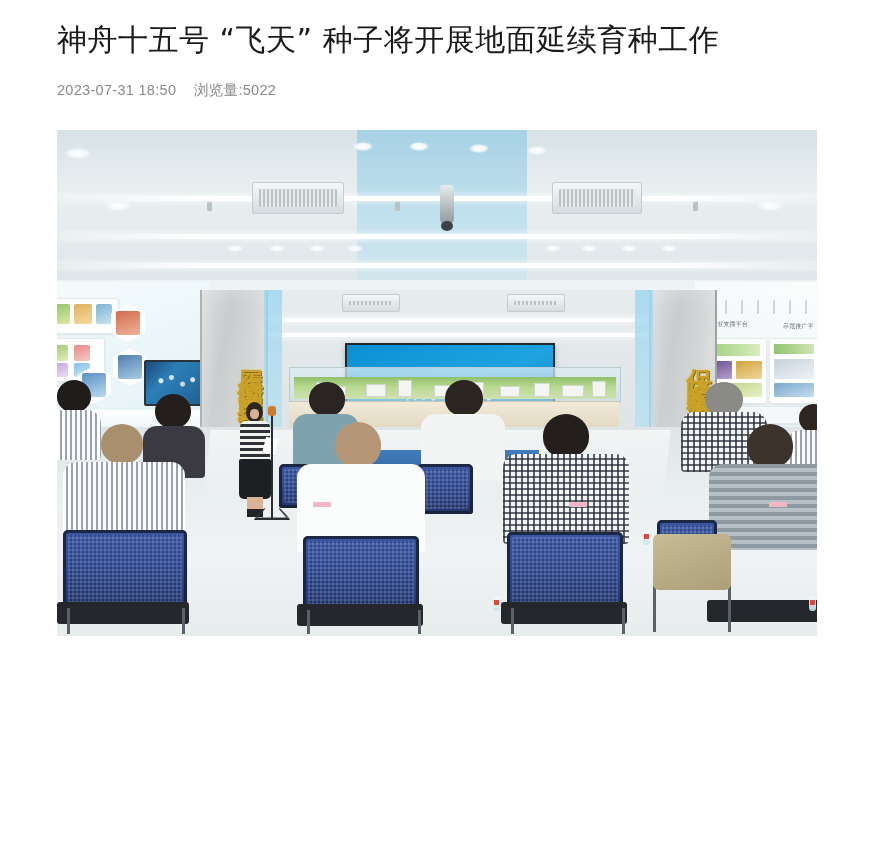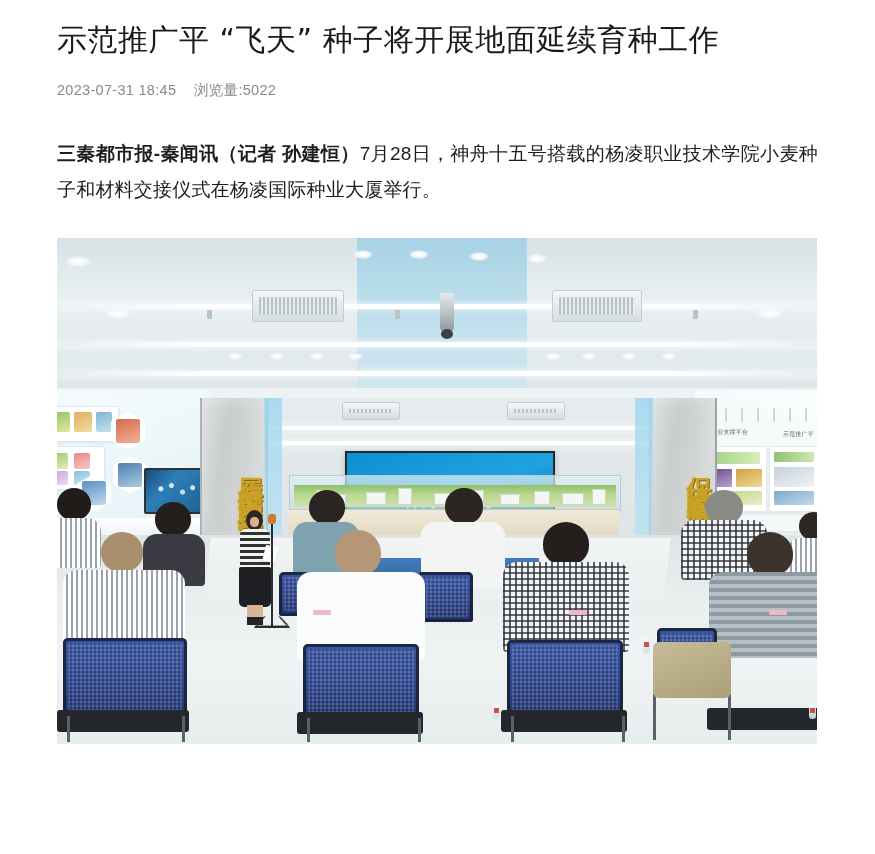--- a/index.html
+++ b/index.html
@@ -556,32 +556,29 @@
     background: #f0b8c4;
     border-radius: 1px;
   }
 </style>
 </head>
 <body>
 
 <div class="page">
   <div class="article">
 
-    <h1 class="article-title">示范推广平 “飞天” 种子将开展地面延续育种工作</h1>
+    <h1 class="article-title">神舟十五号 “飞天” 种子将开展地面延续育种工作</h1>
 
     <div class="article-meta">
-      <span>2023-07-31 18:45</span>
+      <span>2023-07-31 18:50</span>
       <span class="meta-sep"></span>
       <span>浏览量:5022</span>
     </div>
 
 
-    <p class="article-body">
-      <span class="lead">三秦都市报-秦闻讯（记者 孙建恒）</span><span>7月28日，神舟十五号搭载的杨凌职业技术学院小麦种子和材料交接仪式在杨凌国际种业大厦举行。</span>
-    </p>
 
     <div class="figure">
       <div class="photo">
 
         <div class="ceiling">
           <div class="ceil-blue"></div>
           <div class="ceiling-band cb1"></div>
           <div class="ceiling-band cb2"></div>
           <div class="ceiling-band cb3"></div>
           <div class="ac ac1">

